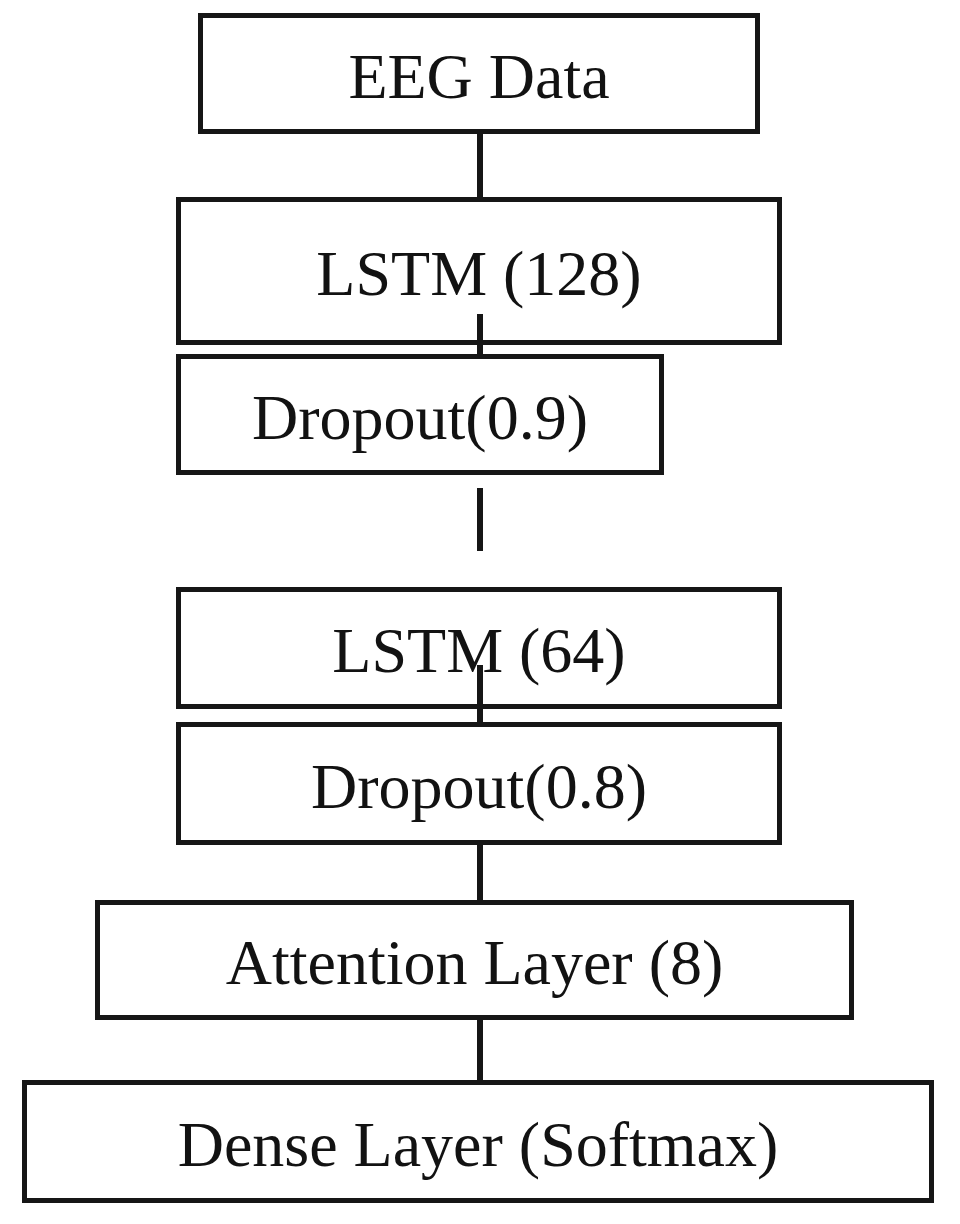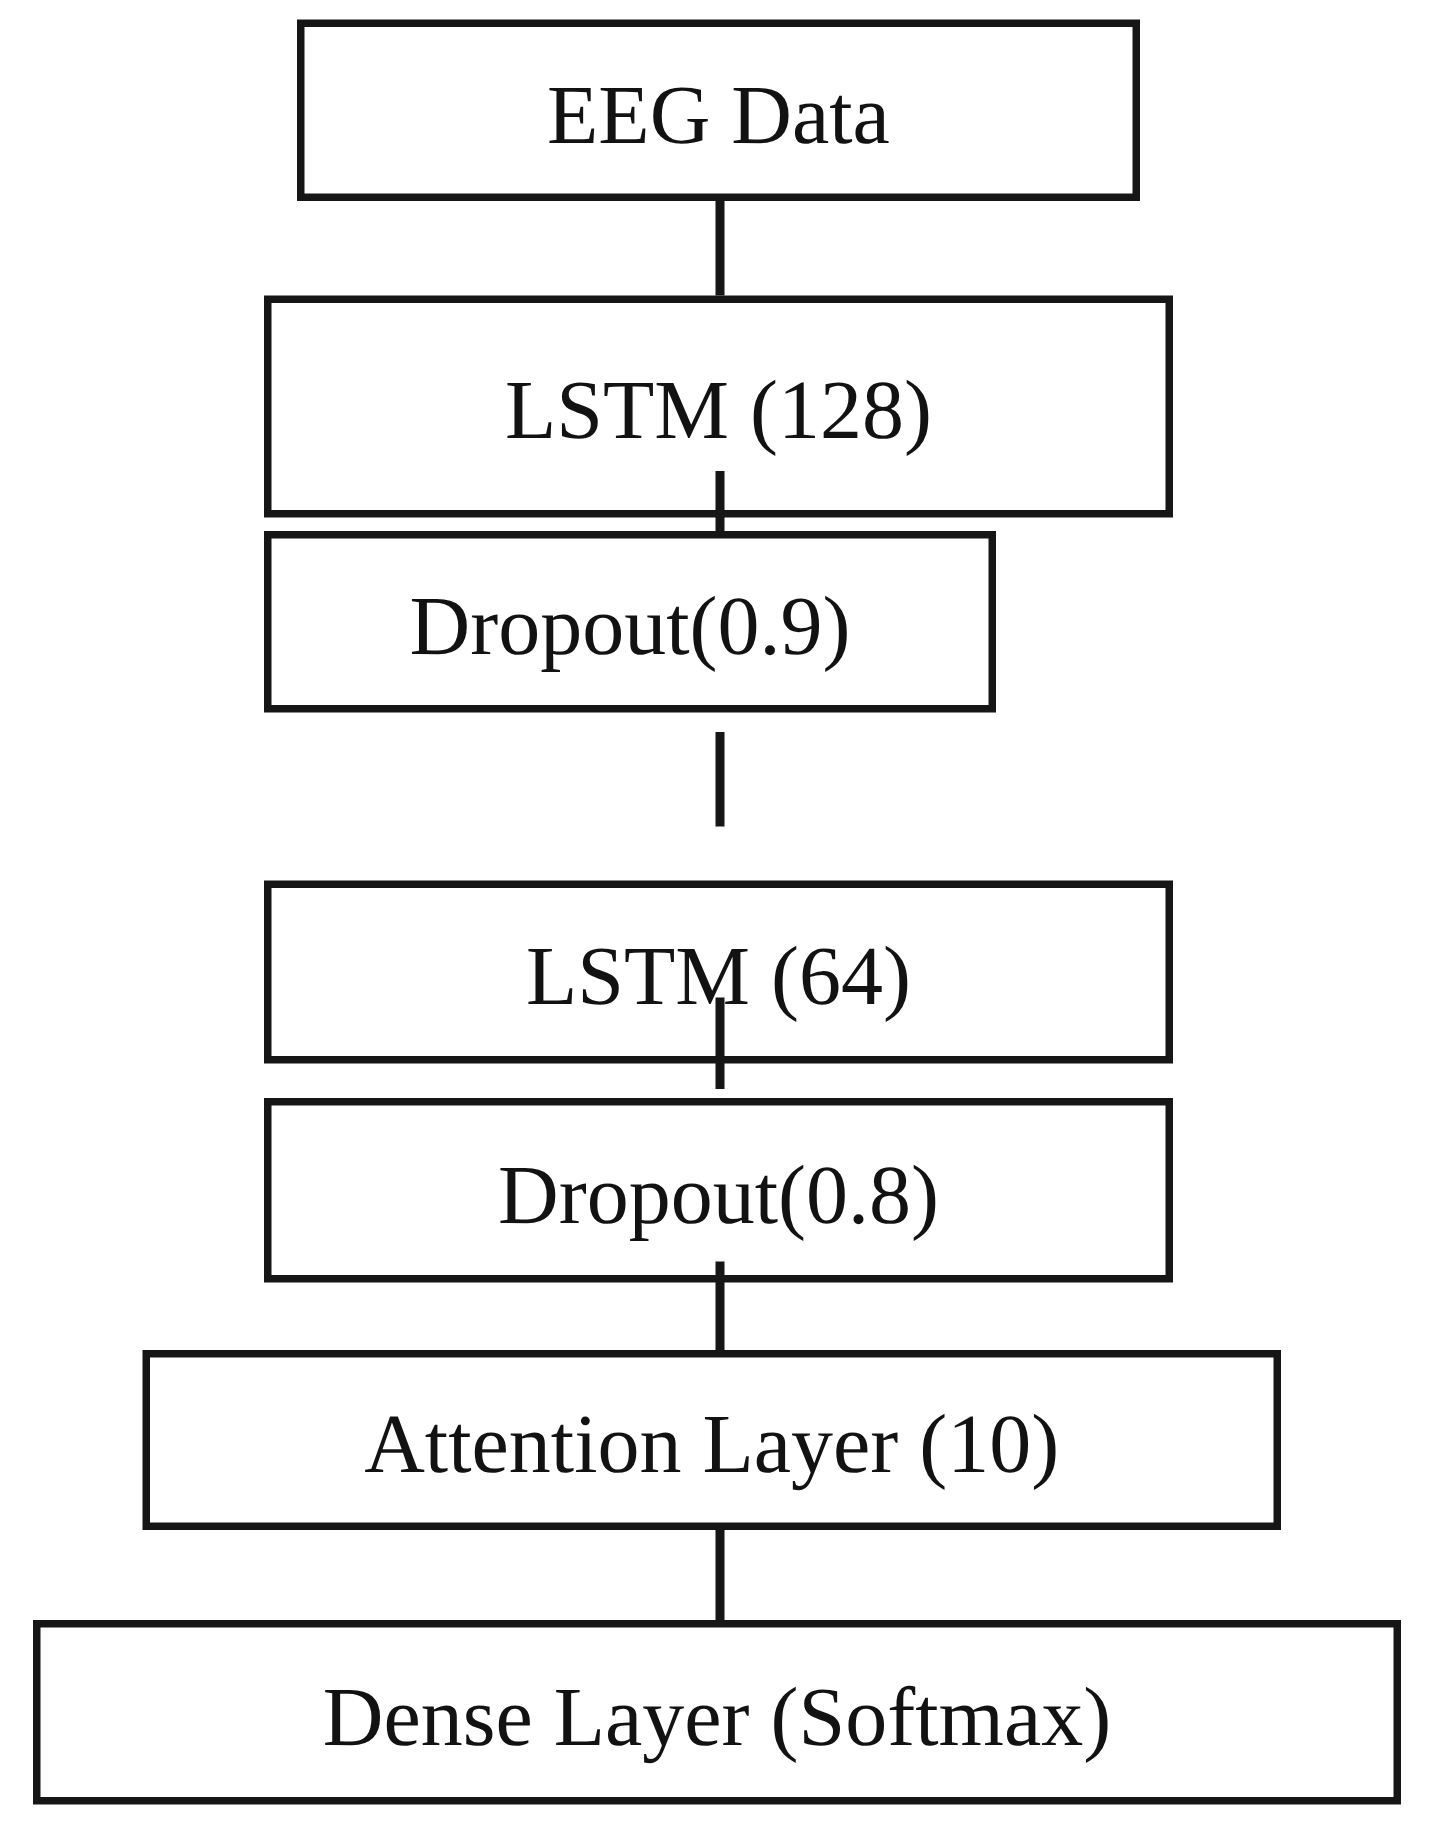--- a/index.html
+++ b/index.html
@@ -16,38 +16,38 @@
     font-family: "Liberation Serif", "DejaVu Serif", serif;
   }
   .node {
     position: absolute;
     box-sizing: border-box;
     background: #ffffff;
     border: 5px solid #161616;
     display: flex;
     align-items: center;
     justify-content: center;
-    font-size: 56px;
+    font-size: 64px;
     line-height: 1;
     color: #121212;
     white-space: nowrap;
     padding-top: 6px;
   }
   .connector {
     position: absolute;
     width: 6px;
     left: 477px;
     background: #161616;
   }
   
   .n0 { left: 198px; top: 13px;   width: 562px; height: 121px; }
   .n1 { left: 176px; top: 197px;  width: 606px; height: 148px; }
   .n2 { left: 176px; top: 354px;  width: 488px; height: 121px; }
   .n3 { left: 176px; top: 547px;  width: 606px; height: 122px; margin-top: 40px; }
-  .n4 { left: 176px; top: 722px;  width: 606px; height: 123px; margin-top: 10px; }
+  .n4 { left: 176px; top: 722px;  width: 606px; height: 123px; }
   .n5 { left: 95px;  top: 900px;  width: 759px; height: 120px; }
   .n6 { left: 22px;  top: 1080px; width: 912px; height: 123px; text-align: center; }
   
   .c0 { top: 130px;  height: 71px; }
   .c1 { top: 314px;  height: 61px; }
   .c2 { top: 488px;  height: 63px; }
   .c3 { top: 665px;  height: 61px; }
   .c4 { top: 841px;  height: 63px; }
   .c5 { top: 1016px; height: 68px; }
 </style>
@@ -75,21 +75,21 @@
     <span>LSTM (64)</span>
   </div>
   <div class="connector c3"></div>
 
   <div class="node n4">
     <span>Dropout(0.8)</span>
   </div>
   <div class="connector c4"></div>
 
   <div class="node n5">
-    <span>Attention Layer (10)</span>
+    <span>Attention Layer (8)</span>
   </div>
   <div class="connector c5"></div>
 
   <div class="node n6">
     <span>Dense Layer (Softmax)</span>
   </div>
 
 </div>
 
 </body></html>

